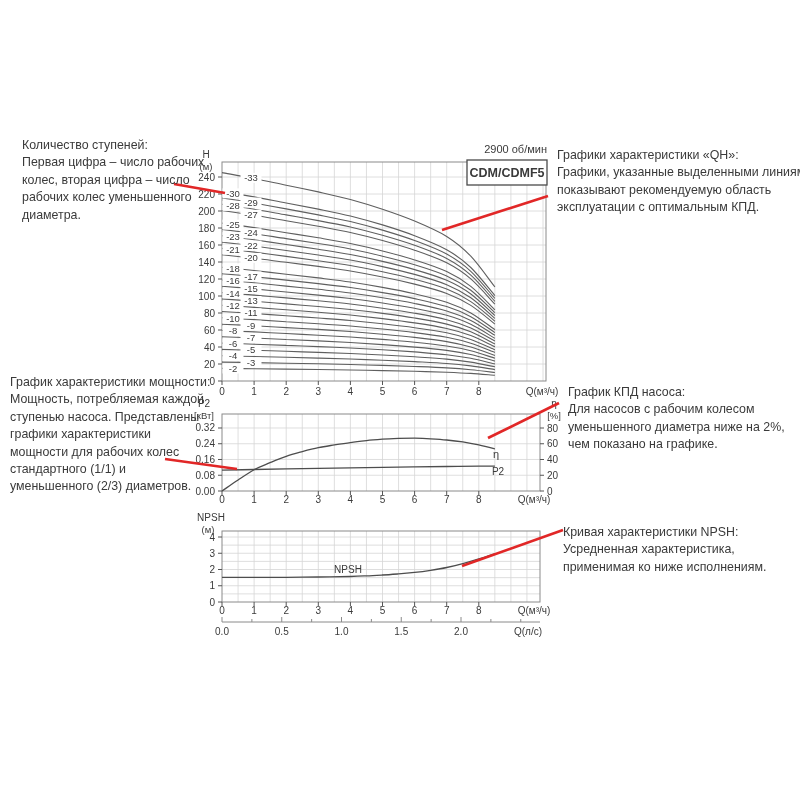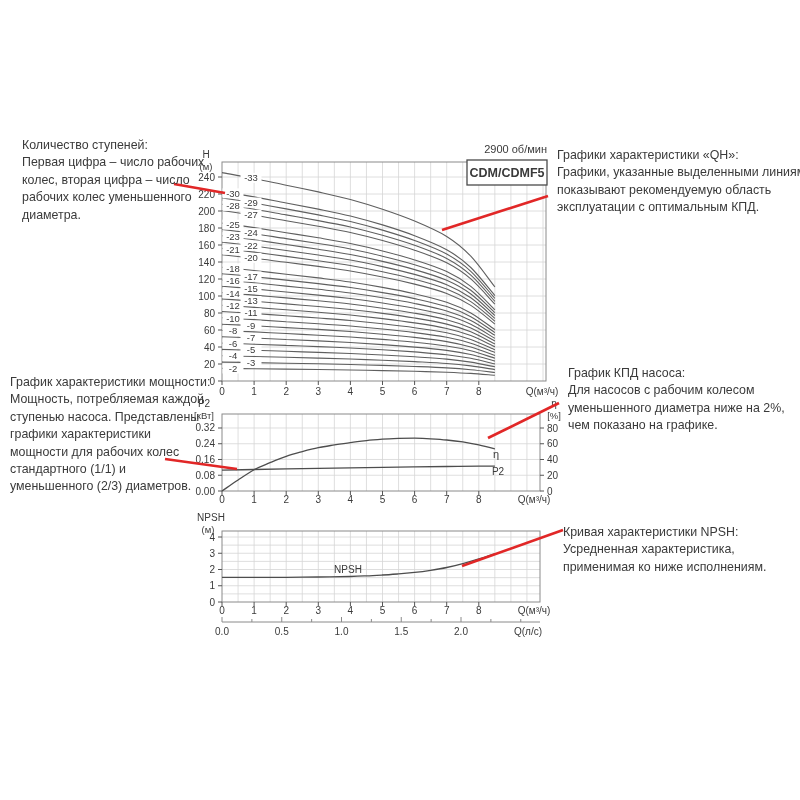--- a/index.html
+++ b/index.html
@@ -3,21 +3,21 @@
 <meta charset="utf-8">
 <style>
   html,body{margin:0;padding:0;background:#fff;}
   .canvas{position:relative;width:800px;height:800px;background:#fff;overflow:hidden;
           font-family:"Liberation Sans", sans-serif;}
   svg{position:absolute;left:0;top:0;}
   .note{position:absolute;white-space:pre;font-size:12.4px;line-height:17.4px;color:#3a3a3a;}
   .n-stages{left:22px;top:137px;}
   .n-qh{left:557px;top:147px;}
   .n-power{left:10px;top:374px;}
-  .n-eff{left:568px;top:365px;}
+  .n-eff{left:568px;top:384px;}
   .n-npsh{left:563px;top:524px;}
 </style>
 </head>
 <body>
 
 <div class="canvas">
 
   <svg id="charts" width="800" height="800" viewBox="0 0 800 800">
       <line x1="238.05" y1="162" x2="238.05" y2="381" stroke="#d6d6d6" stroke-width="0.8"></line>
       <line x1="254.1" y1="162" x2="254.1" y2="381" stroke="#d6d6d6" stroke-width="0.8"></line>

